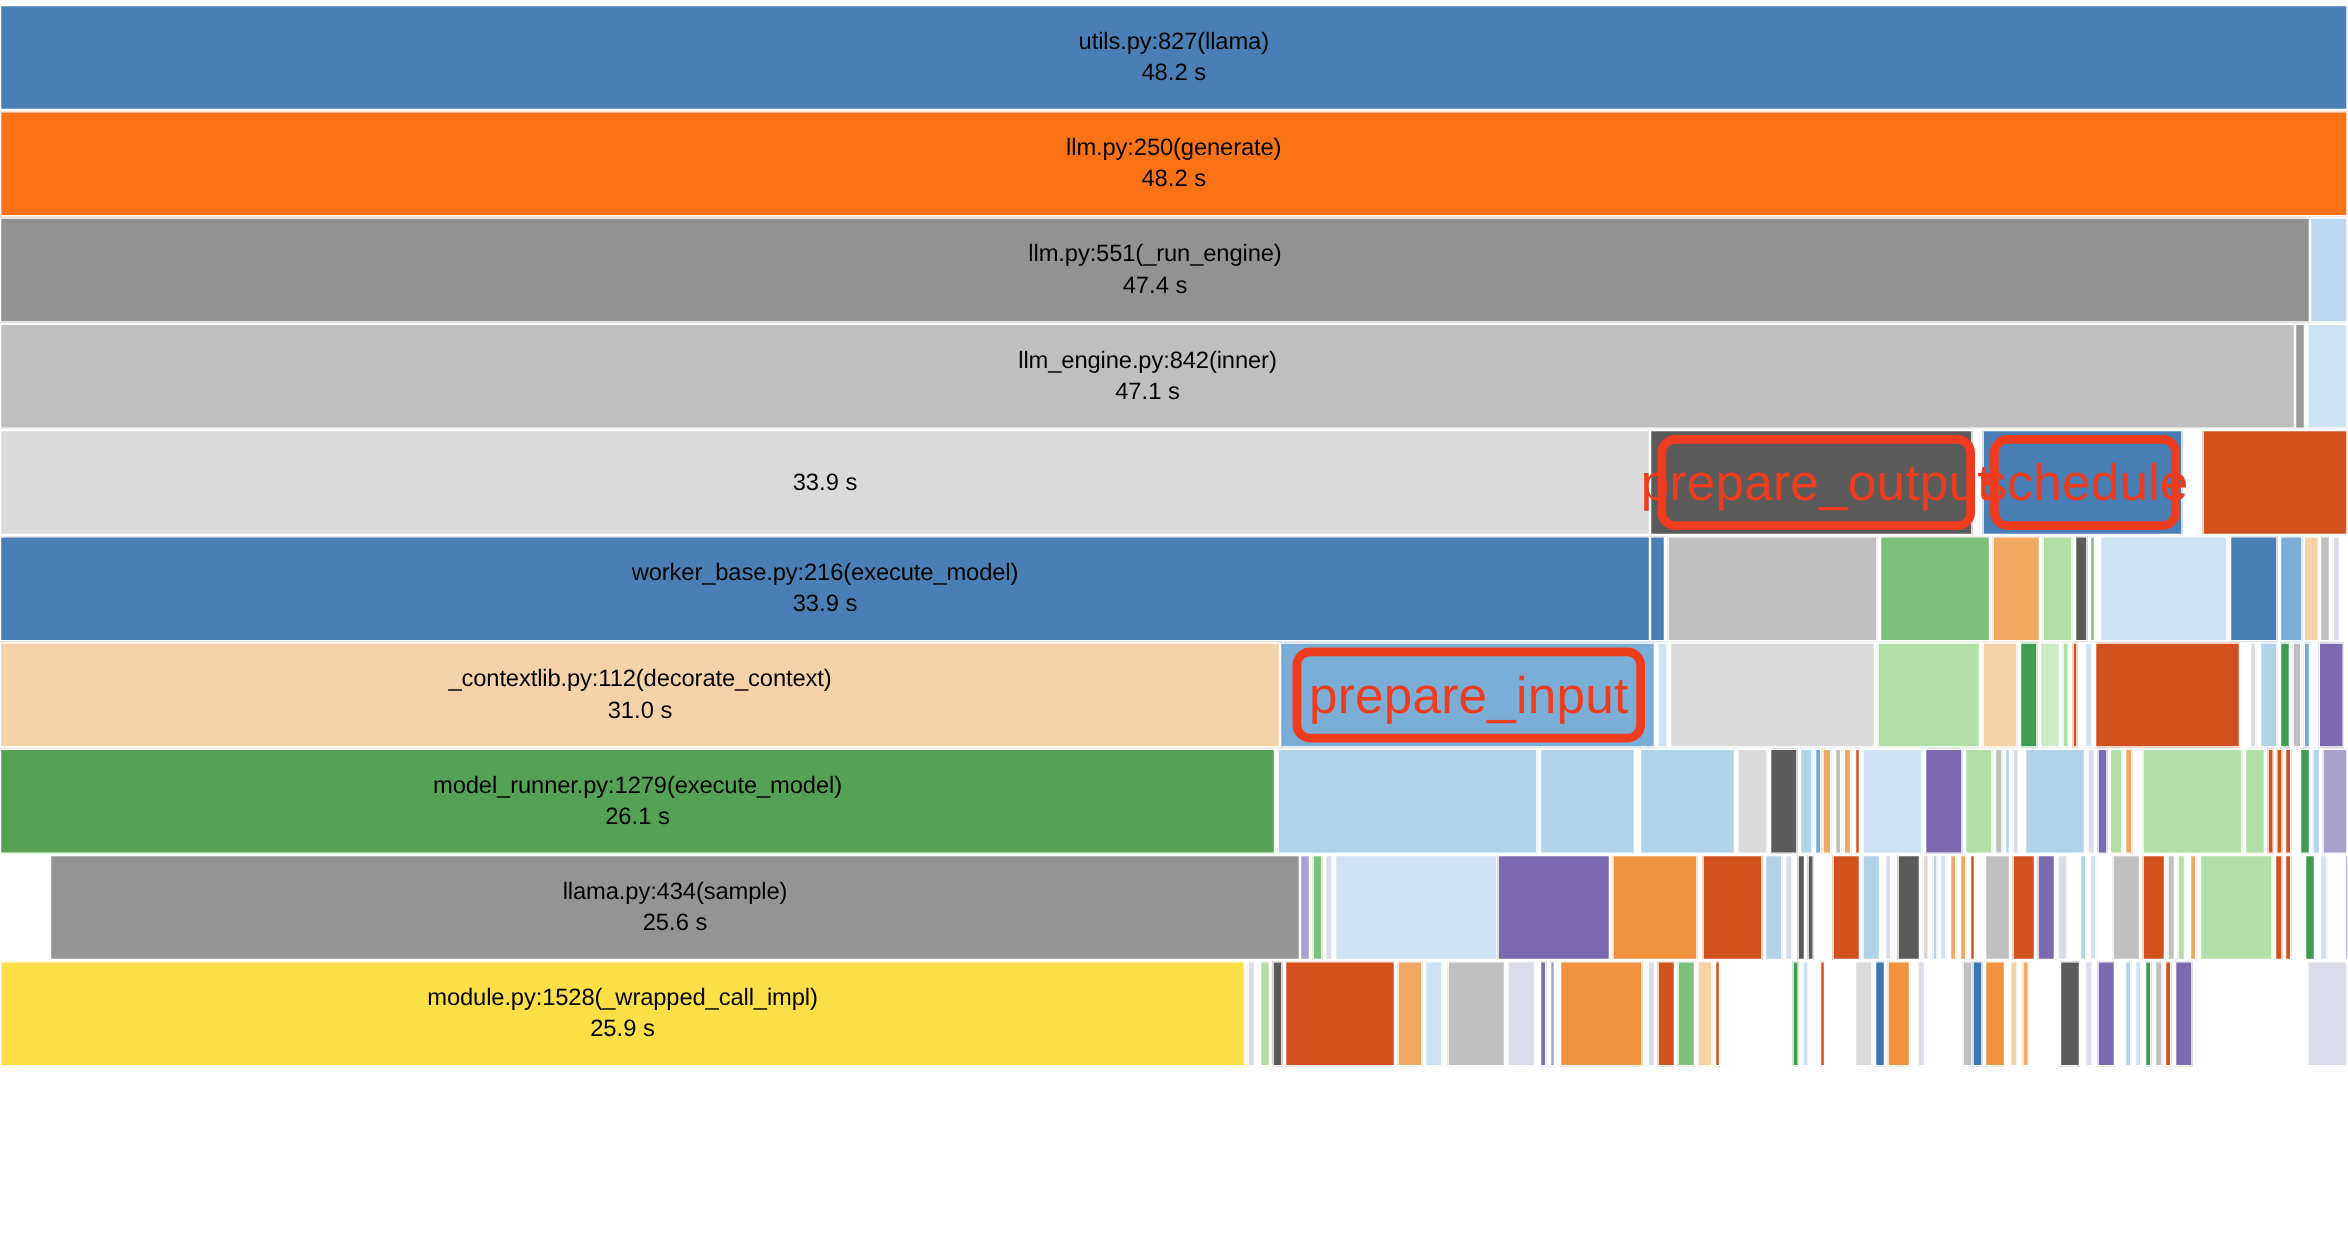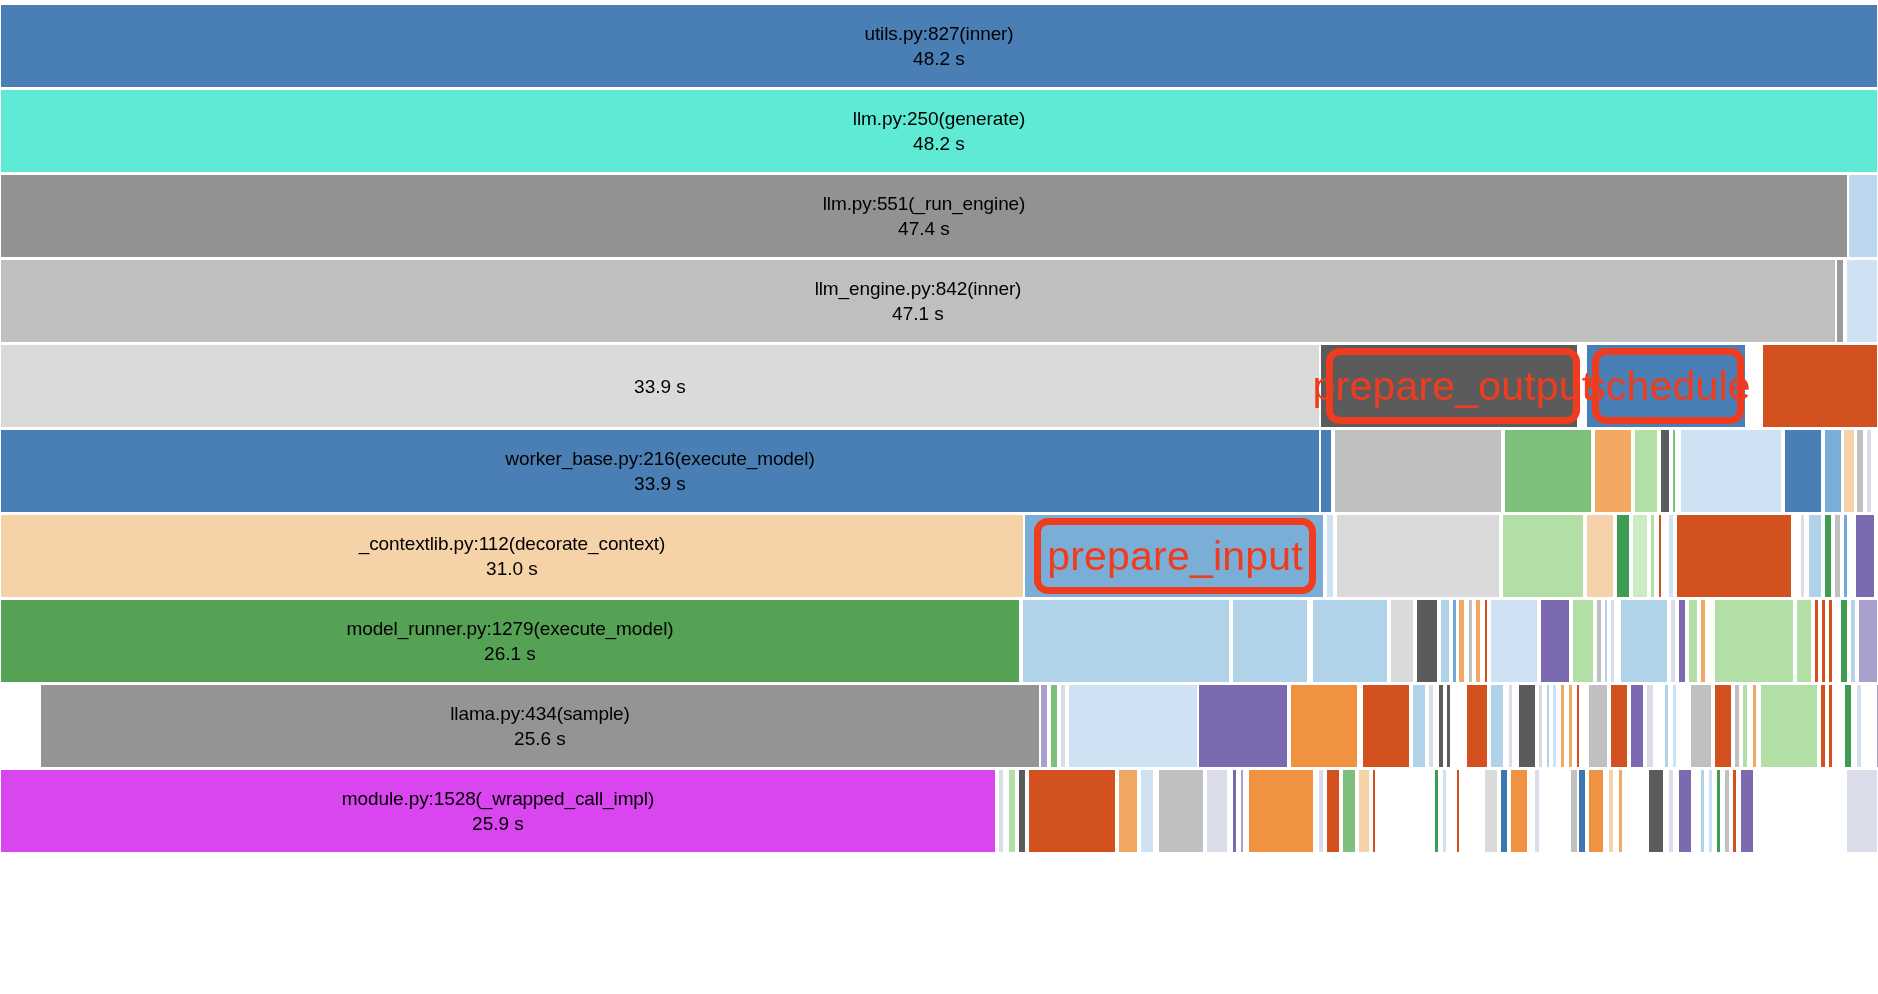--- a/index.html
+++ b/index.html
@@ -61,26 +61,26 @@
     white-space: nowrap;
     letter-spacing: 0.2px;
   }
 </style>
 </head>
 <body>
 
 <div id="flamegraph">
     <div class="row" style="top: 4px; height: 84px;">
       <div class="frame" style="left: 0px; width: 1878px; background: rgb(74, 127, 181);">
-        <span class="fn">utils.py:827(inner)</span>
+        <span class="fn">utils.py:827(llama)</span>
         <span class="tm">48.2 s</span>
       </div>
     </div>
     <div class="row" style="top: 89px; height: 84px;">
-      <div class="frame" style="left: 0px; width: 1878px; background: #5eead4;">
+      <div class="frame" style="left: 0px; width: 1878px; background: #f97316;">
         <span class="fn">llm.py:250(generate)</span>
         <span class="tm">48.2 s</span>
       </div>
     </div>
     <div class="row" style="top: 174px; height: 84px; padding-left: 13px;">
       <div class="frame" style="left: 0px; width: 1848px; background: rgb(146, 146, 146);">
         <span class="fn">llm.py:551(_run_engine)</span>
         <span class="tm">47.4 s</span>
       </div>
       <div class="frame" style="left: 1848px; width: 30px; background: rgb(189, 215, 238);"></div>
@@ -220,21 +220,21 @@
       <div class="frame" style="left: 1702px; width: 6px; background: rgb(177, 223, 166);"></div>
       <div class="frame" style="left: 1712px; width: 5px; background: rgb(240, 168, 98);"></div>
       <div class="frame" style="left: 1720px; width: 58px; background: rgb(177, 223, 166);"></div>
       <div class="frame" style="left: 1780px; width: 6px; background: rgb(210, 81, 30);"></div>
       <div class="frame" style="left: 1788px; width: 5px; background: rgb(210, 81, 30);"></div>
       <div class="frame" style="left: 1804px; width: 8px; background: rgb(63, 156, 83);"></div>
       <div class="frame" style="left: 1816px; width: 6px; background: rgb(207, 226, 243);"></div>
       <div class="frame" style="left: 1836px; width: 42px; background: rgb(169, 160, 205);"></div>
     </div>
     <div class="row" style="top: 769px; height: 84px;">
-      <div class="frame" style="left: 0px; width: 996px; background: #d946ef;">
+      <div class="frame" style="left: 0px; width: 996px; background: #fde047;">
         <span class="fn">module.py:1528(_wrapped_call_impl)</span>
         <span class="tm">25.9 s</span>
       </div>
       <div class="frame" style="left: 998px; width: 6px; background: rgb(219, 220, 233);"></div>
       <div class="frame" style="left: 1008px; width: 8px; background: rgb(177, 223, 166);"></div>
       <div class="frame" style="left: 1018px; width: 8px; background: rgb(91, 91, 91);"></div>
       <div class="frame" style="left: 1028px; width: 88px; background: rgb(210, 81, 30);"></div>
       <div class="frame" style="left: 1118px; width: 20px; background: rgb(240, 168, 98);"></div>
       <div class="frame" style="left: 1140px; width: 14px; background: rgb(207, 226, 243);"></div>
       <div class="frame" style="left: 1158px; width: 46px; background: rgb(192, 192, 192);"></div>

